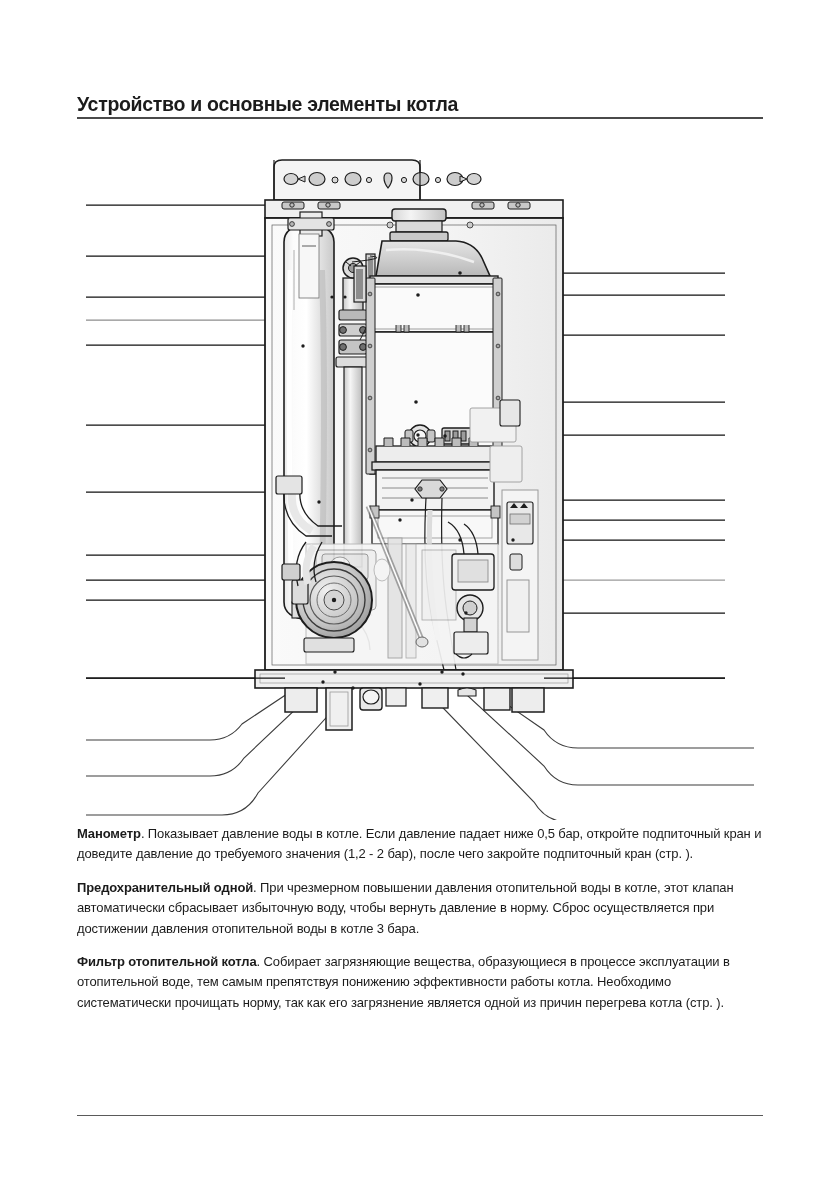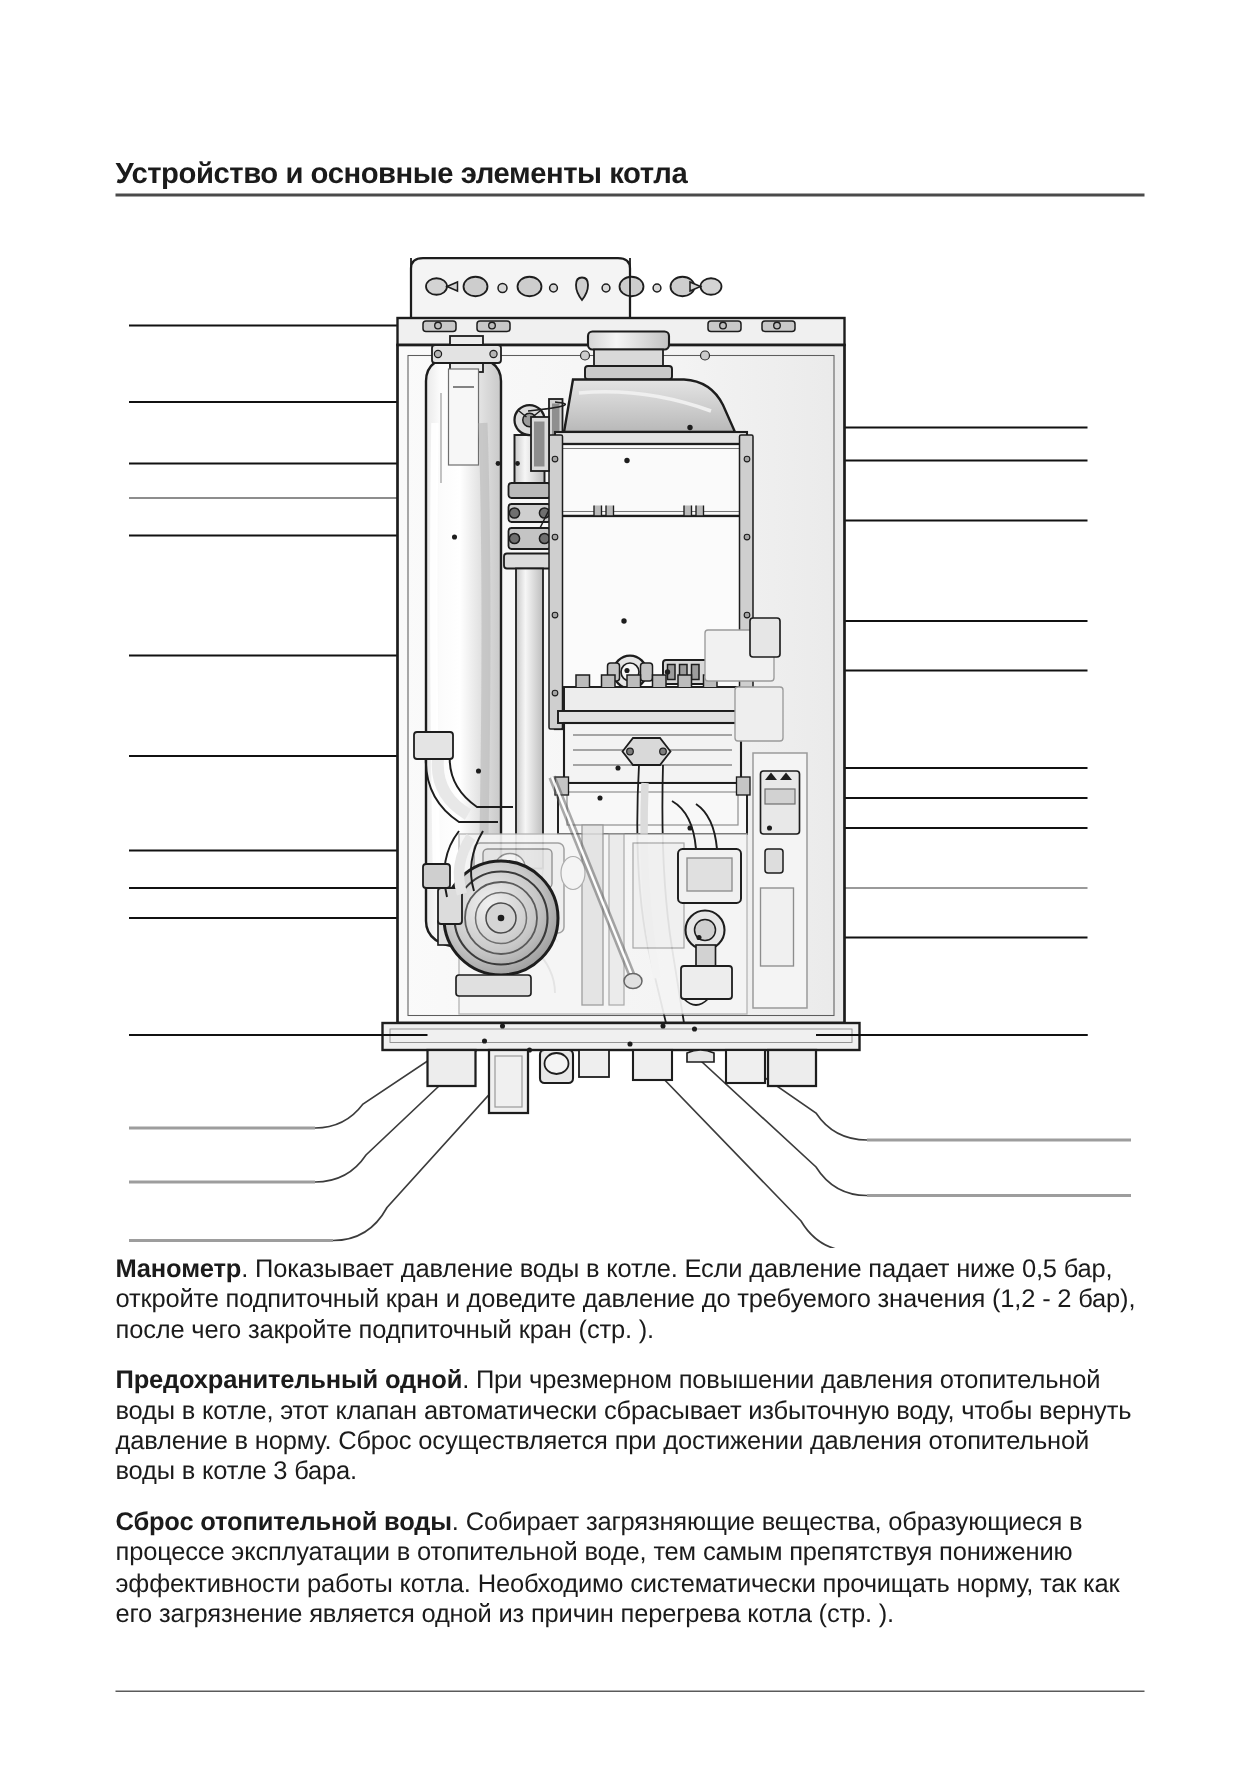--- a/index.html
+++ b/index.html
@@ -11,21 +11,21 @@
     width: 840px;
     height: 1190px;
     position: relative;
     font-family: "Liberation Sans", sans-serif;
     color: #1a1a1a;
     overflow: hidden;
   }
 
   .page {
     position: absolute;
-    left: 0; top: 12px;
+    left: 0; top: 0;
     width: 840px;
     height: 1016px;
   }
 
   
   .page-title {
     position: absolute;
     left: 77px;
     top: 80px;
     font-size: 19.5px;
@@ -60,21 +60,21 @@
   }
 
   
   .body-block {
     position: absolute;
     left: 77px;
     top: 824px;
     width: 688px;
   }
   .para {
-    font-size: 17px;
+    font-size: 13px;
     line-height: 20.4px;
     color: #1b1b1b;
     margin: 0 0 13px 0;
     text-align: left;
     letter-spacing: -0.12px;
   }
   .para:last-child { margin-bottom: 0; }
   .para b {
     font-weight: bold;
   }
@@ -450,18 +450,18 @@
         <circle cx="372" cy="522" r="1.7" fill="#1d1d1d"></circle>
         <circle cx="350" cy="534" r="1.7" fill="#1d1d1d"></circle>
       </g>
 
     </svg>
   </div>
 
   <div class="body-block">
     <p class="para"><b>Манометр</b><span>. Показывает давление воды в котле. Если давление падает ниже 0,5 бар, откройте подпиточный кран и доведите давление до требуемого значения (1,2 - 2 бар), после чего закройте подпиточный кран (стр.    ).</span></p>
     <p class="para"><b>Предохранительный одной</b><span>. При чрезмерном повышении давления отопительной воды в котле, этот клапан автоматически сбрасывает избыточную воду, чтобы вернуть давление в норму. Сброс осуществляется при достижении давления отопительной воды в котле 3 бара.</span></p>
-    <p class="para"><b>Сброс отопительной воды</b><span>. Собирает загрязняющие вещества, образующиеся в процессе эксплуатации в отопительной воде, тем самым препятствуя понижению эффективности работы котла. Необходимо систематически прочищать норму, так как его загрязнение является одной из причин перегрева котла (стр.    ).</span></p>
+    <p class="para"><b>Фильтр отопительной котла</b><span>. Собирает загрязняющие вещества, образующиеся в процессе эксплуатации в отопительной воде, тем самым препятствуя понижению эффективности работы котла. Необходимо систематически прочищать норму, так как его загрязнение является одной из причин перегрева котла (стр.    ).</span></p>
   </div>
 
   <div class="bottom-rule"></div>
 
 </div>
 
 </body></html>

